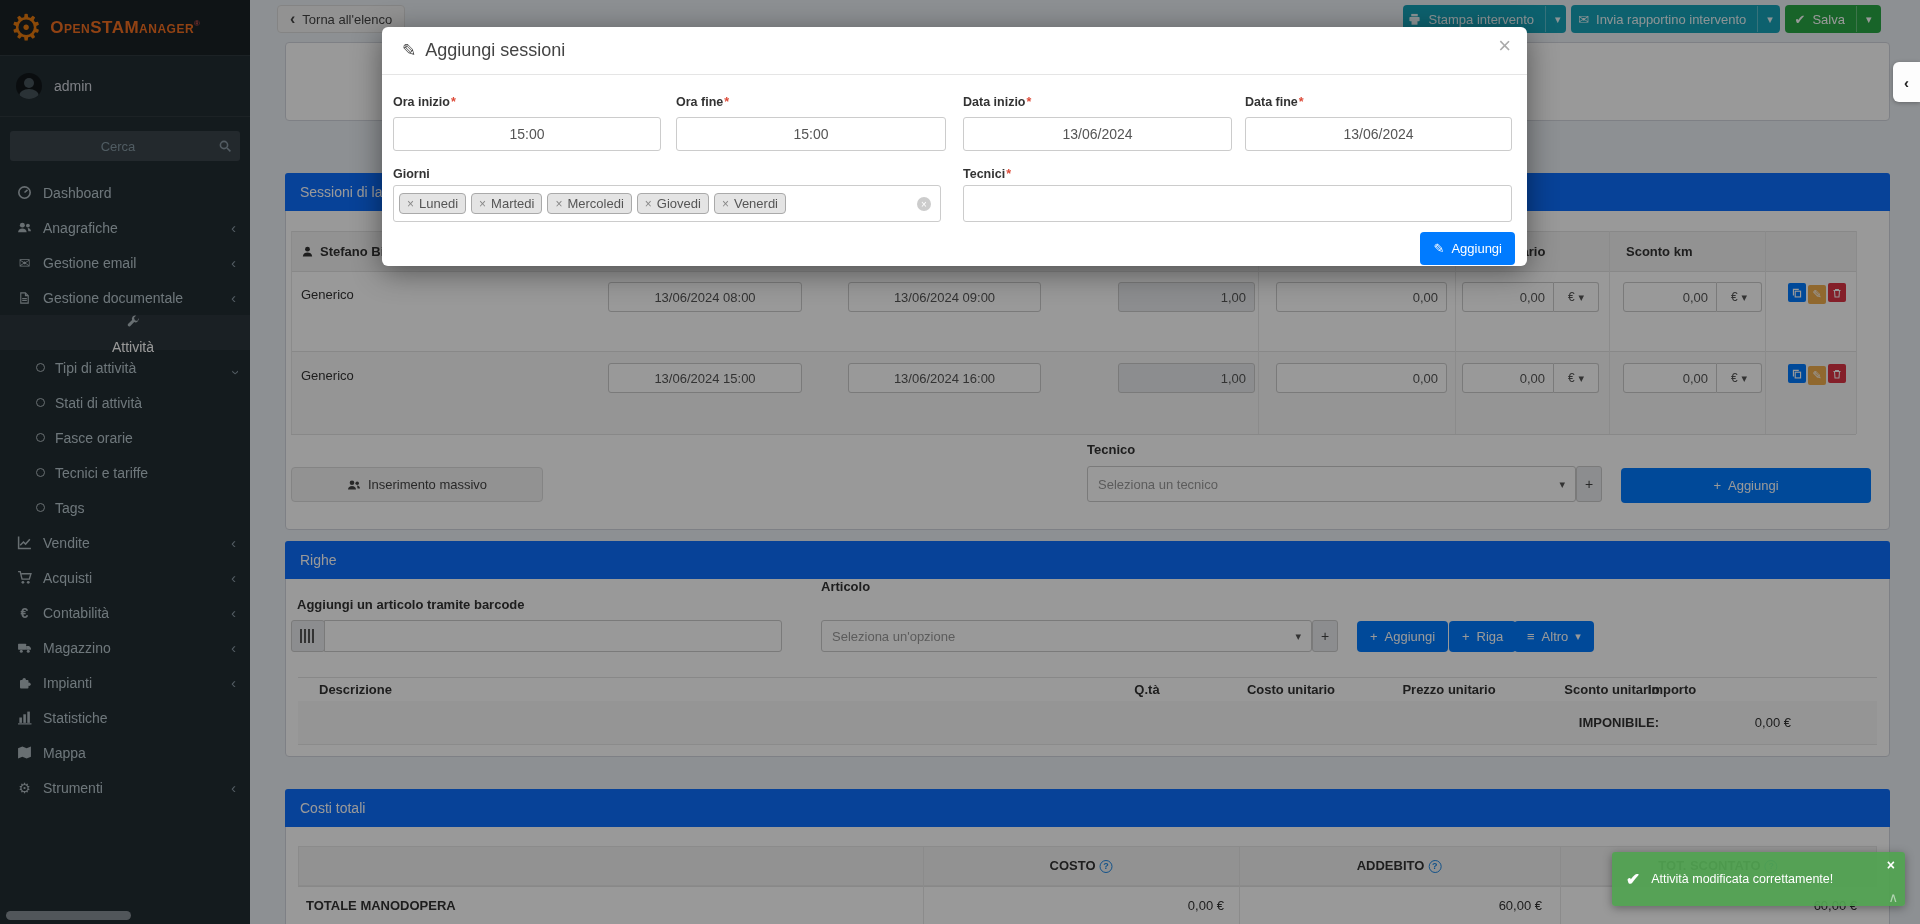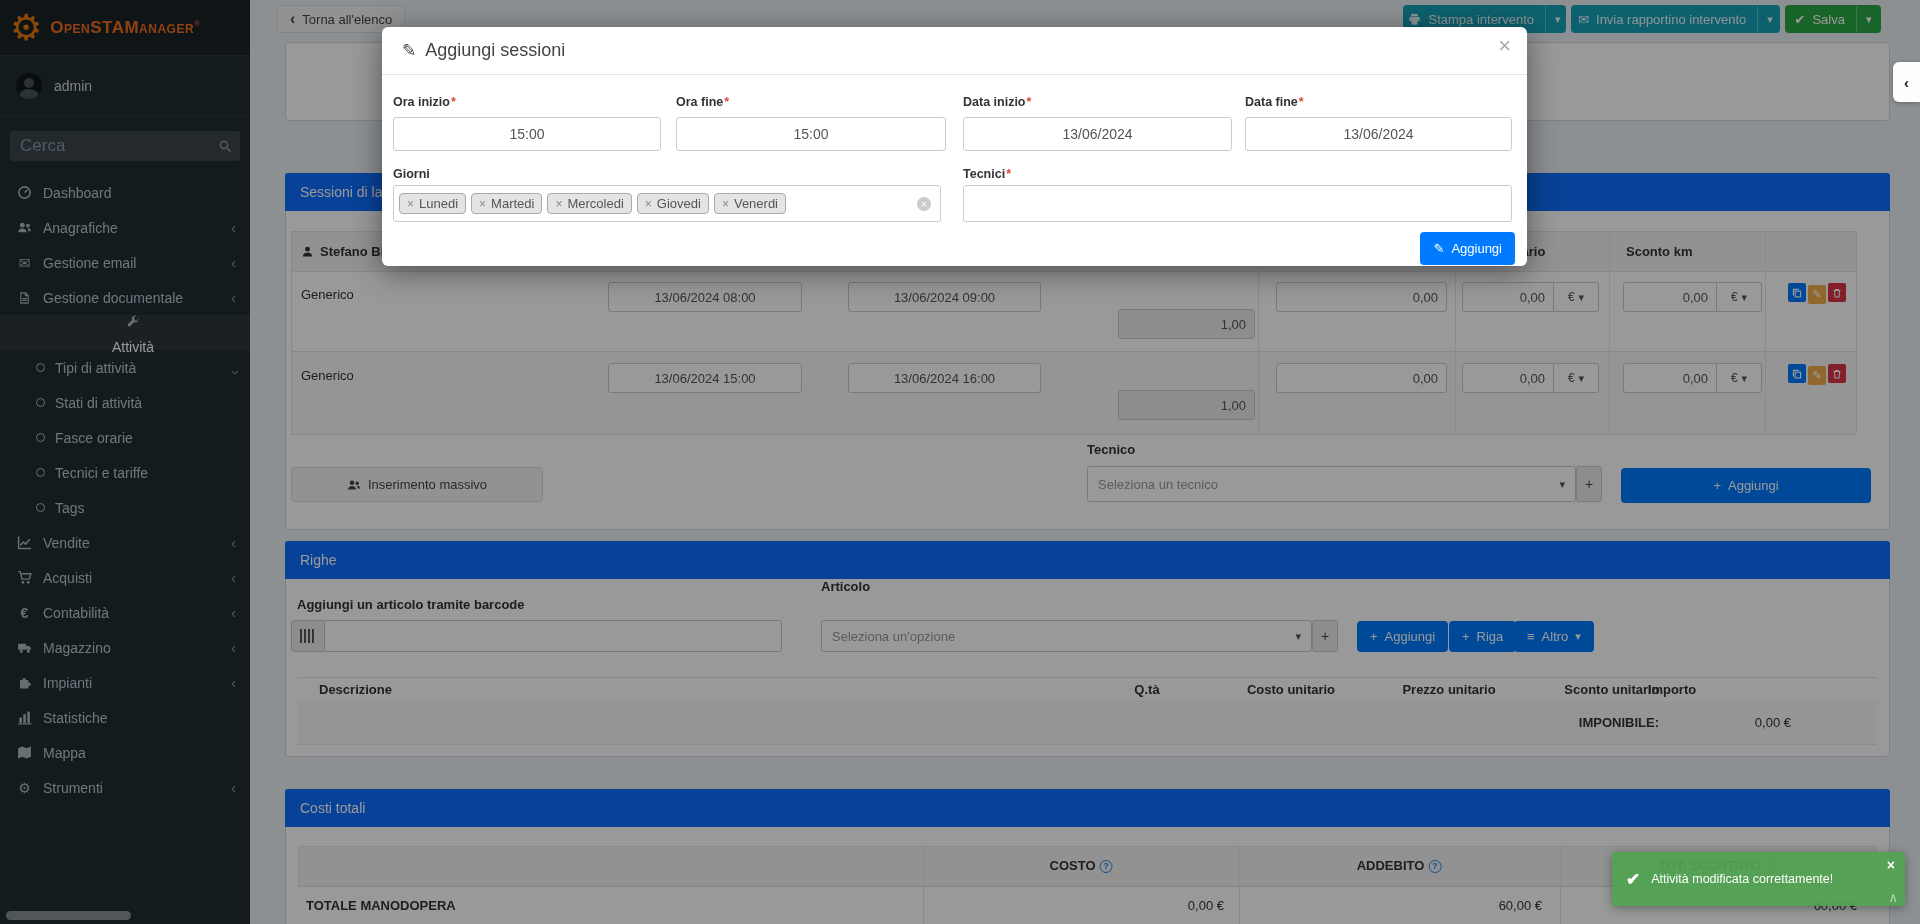--- a/index.html
+++ b/index.html
@@ -12,21 +12,21 @@
   .brand-gear{font-size:36px;line-height:36px;color:#e87b0e;}
   .brand-name{color:#f26f21;font-weight:700;font-size:17px;font-variant:small-caps;letter-spacing:.5px;white-space:nowrap;}
   .brand-mark{color:#d9534f;font-size:8px;vertical-align:super;}
   .user-row{height:62px;display:flex;align-items:center;gap:12px;padding:0 16px;border-top:1px solid rgba(255,255,255,.06);border-bottom:1px solid rgba(255,255,255,.06);}
   .avatar{position:relative;width:26px;height:26px;border-radius:50%;background:#11171a;overflow:hidden;flex:0 0 26px;}
   .avatar::before{content:"";position:absolute;left:8px;top:5px;width:10px;height:10px;border-radius:50%;background:#47545b;}
   .avatar::after{content:"";position:absolute;left:3px;top:16px;width:20px;height:14px;border-radius:50%;background:#47545b;}
   .user-name{color:#d2d6de;font-size:14px;}
   .search-row{padding:14px 10px 10px 10px;}
   .search-box{display:flex;align-items:center;background:#3b454c;border-radius:3px;height:30px;padding:0 8px;}
-  .search-box input{flex:1;background:transparent;border:0;outline:0;color:#ccc;font-size:17px;min-width:0;}
+  .search-box input{flex:1;background:transparent;border:0;outline:0;color:#ccc;font-size:13px;min-width:0;text-align:center;}
   .search-box input::placeholder{color:#869aa4;}
   .search-btn{color:#8a9aa5;display:flex;align-items:center;}
   .nav{margin-top:4px;}
   .nav-item{height:35px;display:flex;align-items:center;gap:10px;padding:0 0 0 16px;color:#b8c7ce;font-size:14px;cursor:pointer;}
   .nav-item .nico{width:17px;display:flex;justify-content:center;color:#aeb9bf;}
   .nav-item.active{background:#2c363c;color:#fff;flex-direction:column;}
   .nav-item .chev{margin-left:auto;margin-right:14px;color:#8a9aa5;font-size:15px;line-height:1;}
   .chev.down{display:inline-block;transform:rotate(-90deg);}
   .nav-sub{padding-left:36px;color:#b8c7ce;}
   .circ{width:9px;height:9px;border:1.6px solid #aeb9bf;border-radius:50%;display:inline-block;}
@@ -49,21 +49,21 @@
 
   
   .card{position:absolute;background:#fff;border:1px solid #d2d6de;border-radius:4px;}
   .card-head{height:38px;background:#0d6efd;border-radius:3px 3px 0 0;color:#fff;font-size:14px;display:flex;align-items:center;padding:0 15px;margin:-1px -1px 0 -1px;}
   .hline{position:absolute;height:1px;background:#e3e3e3;}
   .vline{position:absolute;width:1px;background:#e8e8e8;}
   .band{position:absolute;}
   .lbl{font-size:13px;font-weight:700;color:#333;}
   .inp{position:absolute;height:30px;border:1px solid #ccc;border-radius:3px;background:#fff;font-size:13px;color:#555;display:flex;align-items:center;justify-content:center;}
   .inp.num{justify-content:flex-end;padding-right:8px;}
-  .inp.dis{background:#e9ecef;margin-top:27px;}
+  .inp.dis{background:#e9ecef;}
   .grp{position:absolute;display:flex;height:30px;}
   .grp .inp{position:static;flex:1;border-radius:3px 0 0 3px;}
   .grp .cur{width:45px;border:1px solid #ccc;border-left:0;border-radius:0 3px 3px 0;background:#fff;font-size:12px;color:#555;display:flex;align-items:center;justify-content:center;gap:4px;}
   .mini{width:18px;height:19px;border-radius:2px;display:inline-flex;align-items:center;justify-content:center;color:#fff;margin-right:2px;cursor:pointer;font-size:11px;}
   .mini.b{background:#007bff;} .mini.y{background:#f0ad4e;} .mini.r{background:#dc3545;}
   .fake-select{border:1px solid #ccc;border-radius:3px;background:#fff;display:flex;align-items:center;padding:0 10px;font-size:13px;color:#555;position:absolute;}
   .fake-select .ph{color:#999;}
   .fake-select .caret{margin-left:auto;color:#555;}
   .addon{position:absolute;border:1px solid #ccc;background:#e9ecef;border-radius:3px;display:flex;align-items:center;justify-content:center;font-size:14px;color:#444;}
   .barcode-stripes{width:16px;height:14px;background:repeating-linear-gradient(90deg,#555 0 2px,transparent 2px 4px);}

